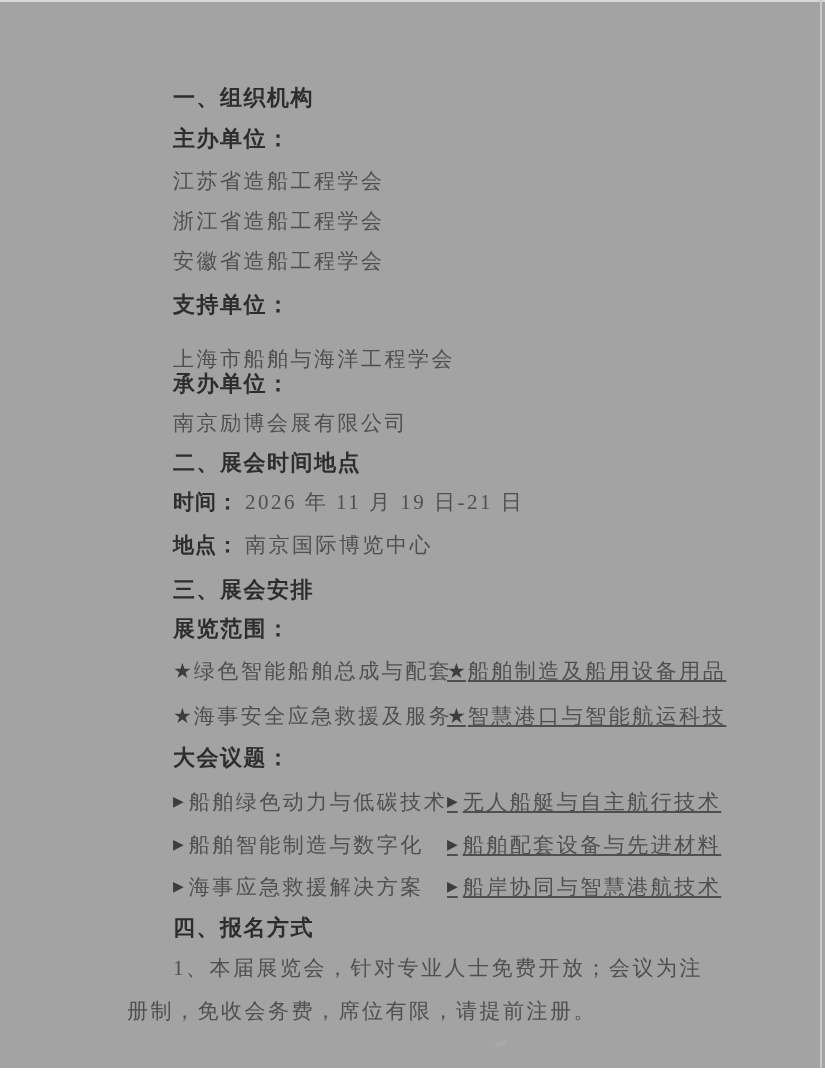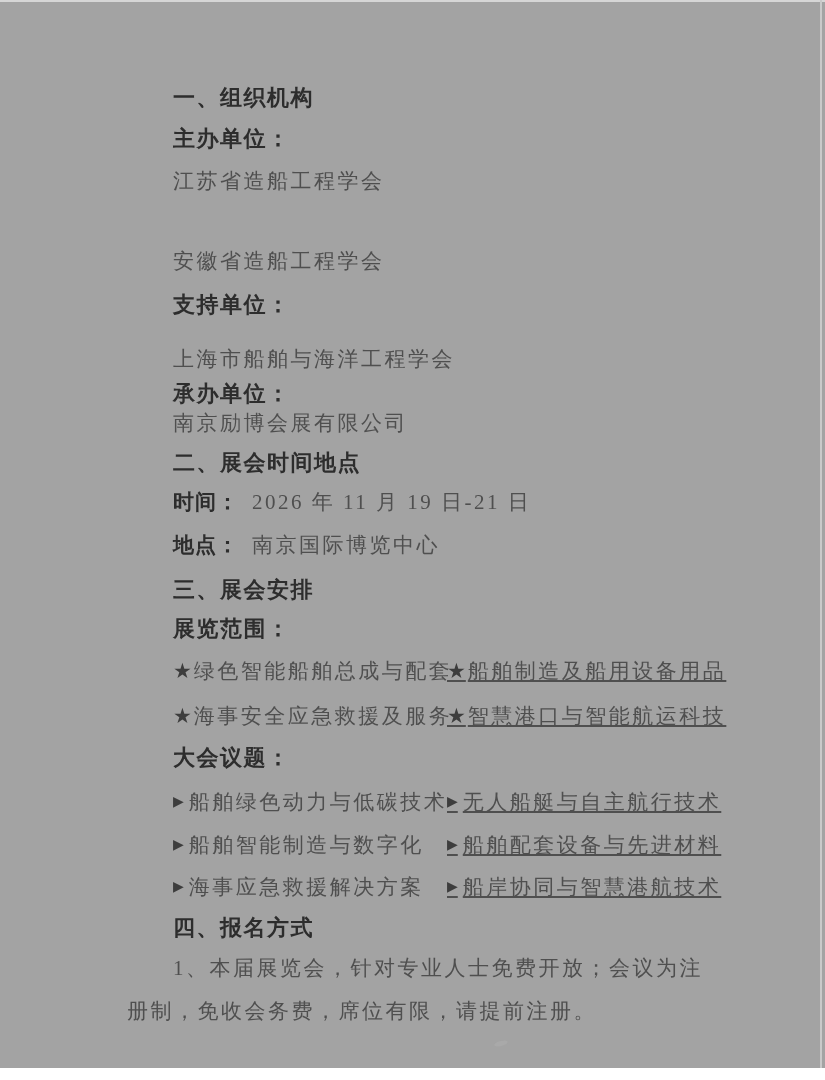--- a/index.html
+++ b/index.html
@@ -50,21 +50,21 @@
     font-weight: bold;
     color: #2d2d2d;
     font-size: 22px;
     letter-spacing: 1.5px;
   }
   .lbl {
     font-family: Liberation Serif, serif;
     font-weight: bold;
     color: #2d2d2d;
     letter-spacing: 1px;
-    margin-right: 13px;
+    margin-right: 6px;
   }
   .val { color: #4f4f4f; margin-top: 14px; }
   .row .col2 {
     position: absolute;
     left: 274px;
     white-space: nowrap;
     text-decoration: underline;
   }
   .star {
     color: #3d3d3d;
@@ -86,26 +86,27 @@
 <div class="page">
 
   <div class="scan-top-edge"></div>
   <div class="scan-right-edge"></div>
   <div class="scan-smudge"></div>
 
   <div class="line heading" style="top:83px">一、组织机构</div>
 
   <div class="line heading" style="top:124px">主办单位：</div>
   <div class="line" style="top:166px">江苏省造船工程学会</div>
+  <div class="line" style="top:206px">浙江省造船工程学会</div>
   <div class="line" style="top:246px">安徽省造船工程学会</div>
 
   <div class="line heading" style="top:290px">支持单位：</div>
   <div class="line" style="top:344px">上海市船舶与海洋工程学会</div>
 
-  <div class="line heading" style="top:379px">承办单位：</div>
+  <div class="line heading" style="top:369px">承办单位：</div>
   <div class="line" style="top:408px">南京励博会展有限公司</div>
 
   <div class="line heading" style="top:448px">二、展会时间地点</div>
 
   <div class="line" style="top:487px">
     <span class="lbl">时间：</span><span class="val">2026 年 11 月 19 日-21 日</span>
   </div>
 
   <div class="line" style="top:530px">
     <span class="lbl">地点：</span><span class="val">南京国际博览中心</span>

